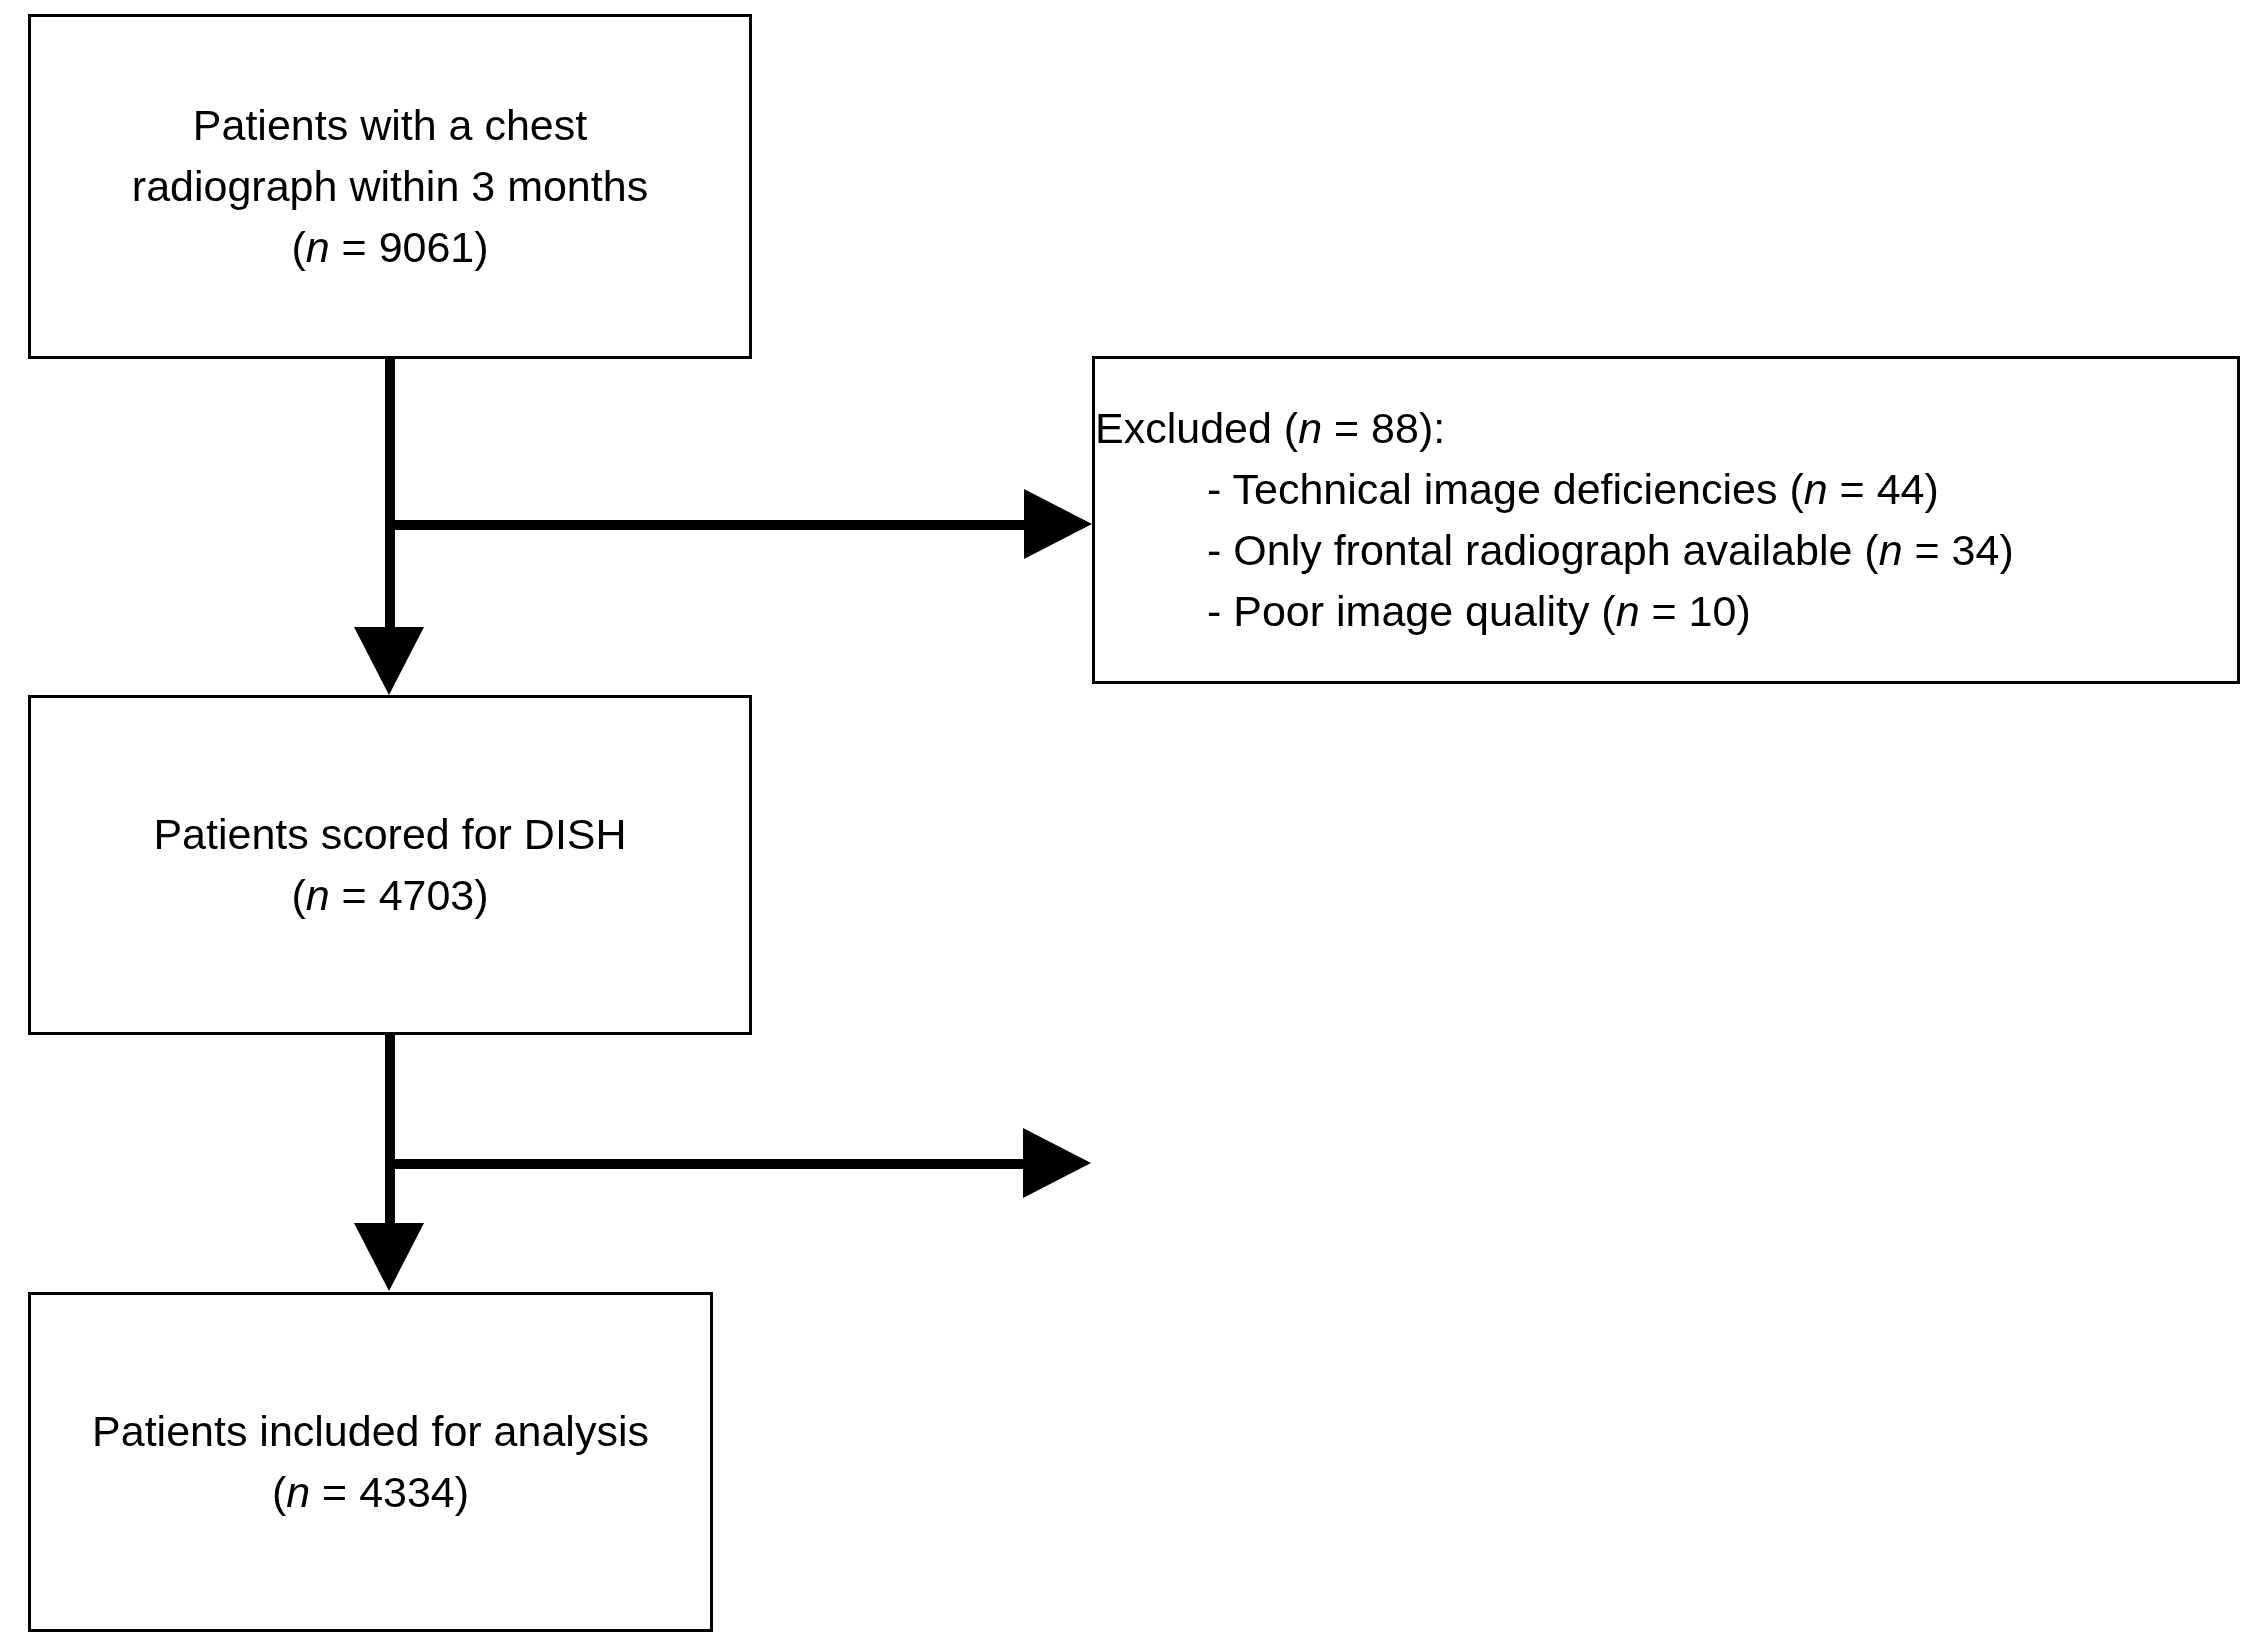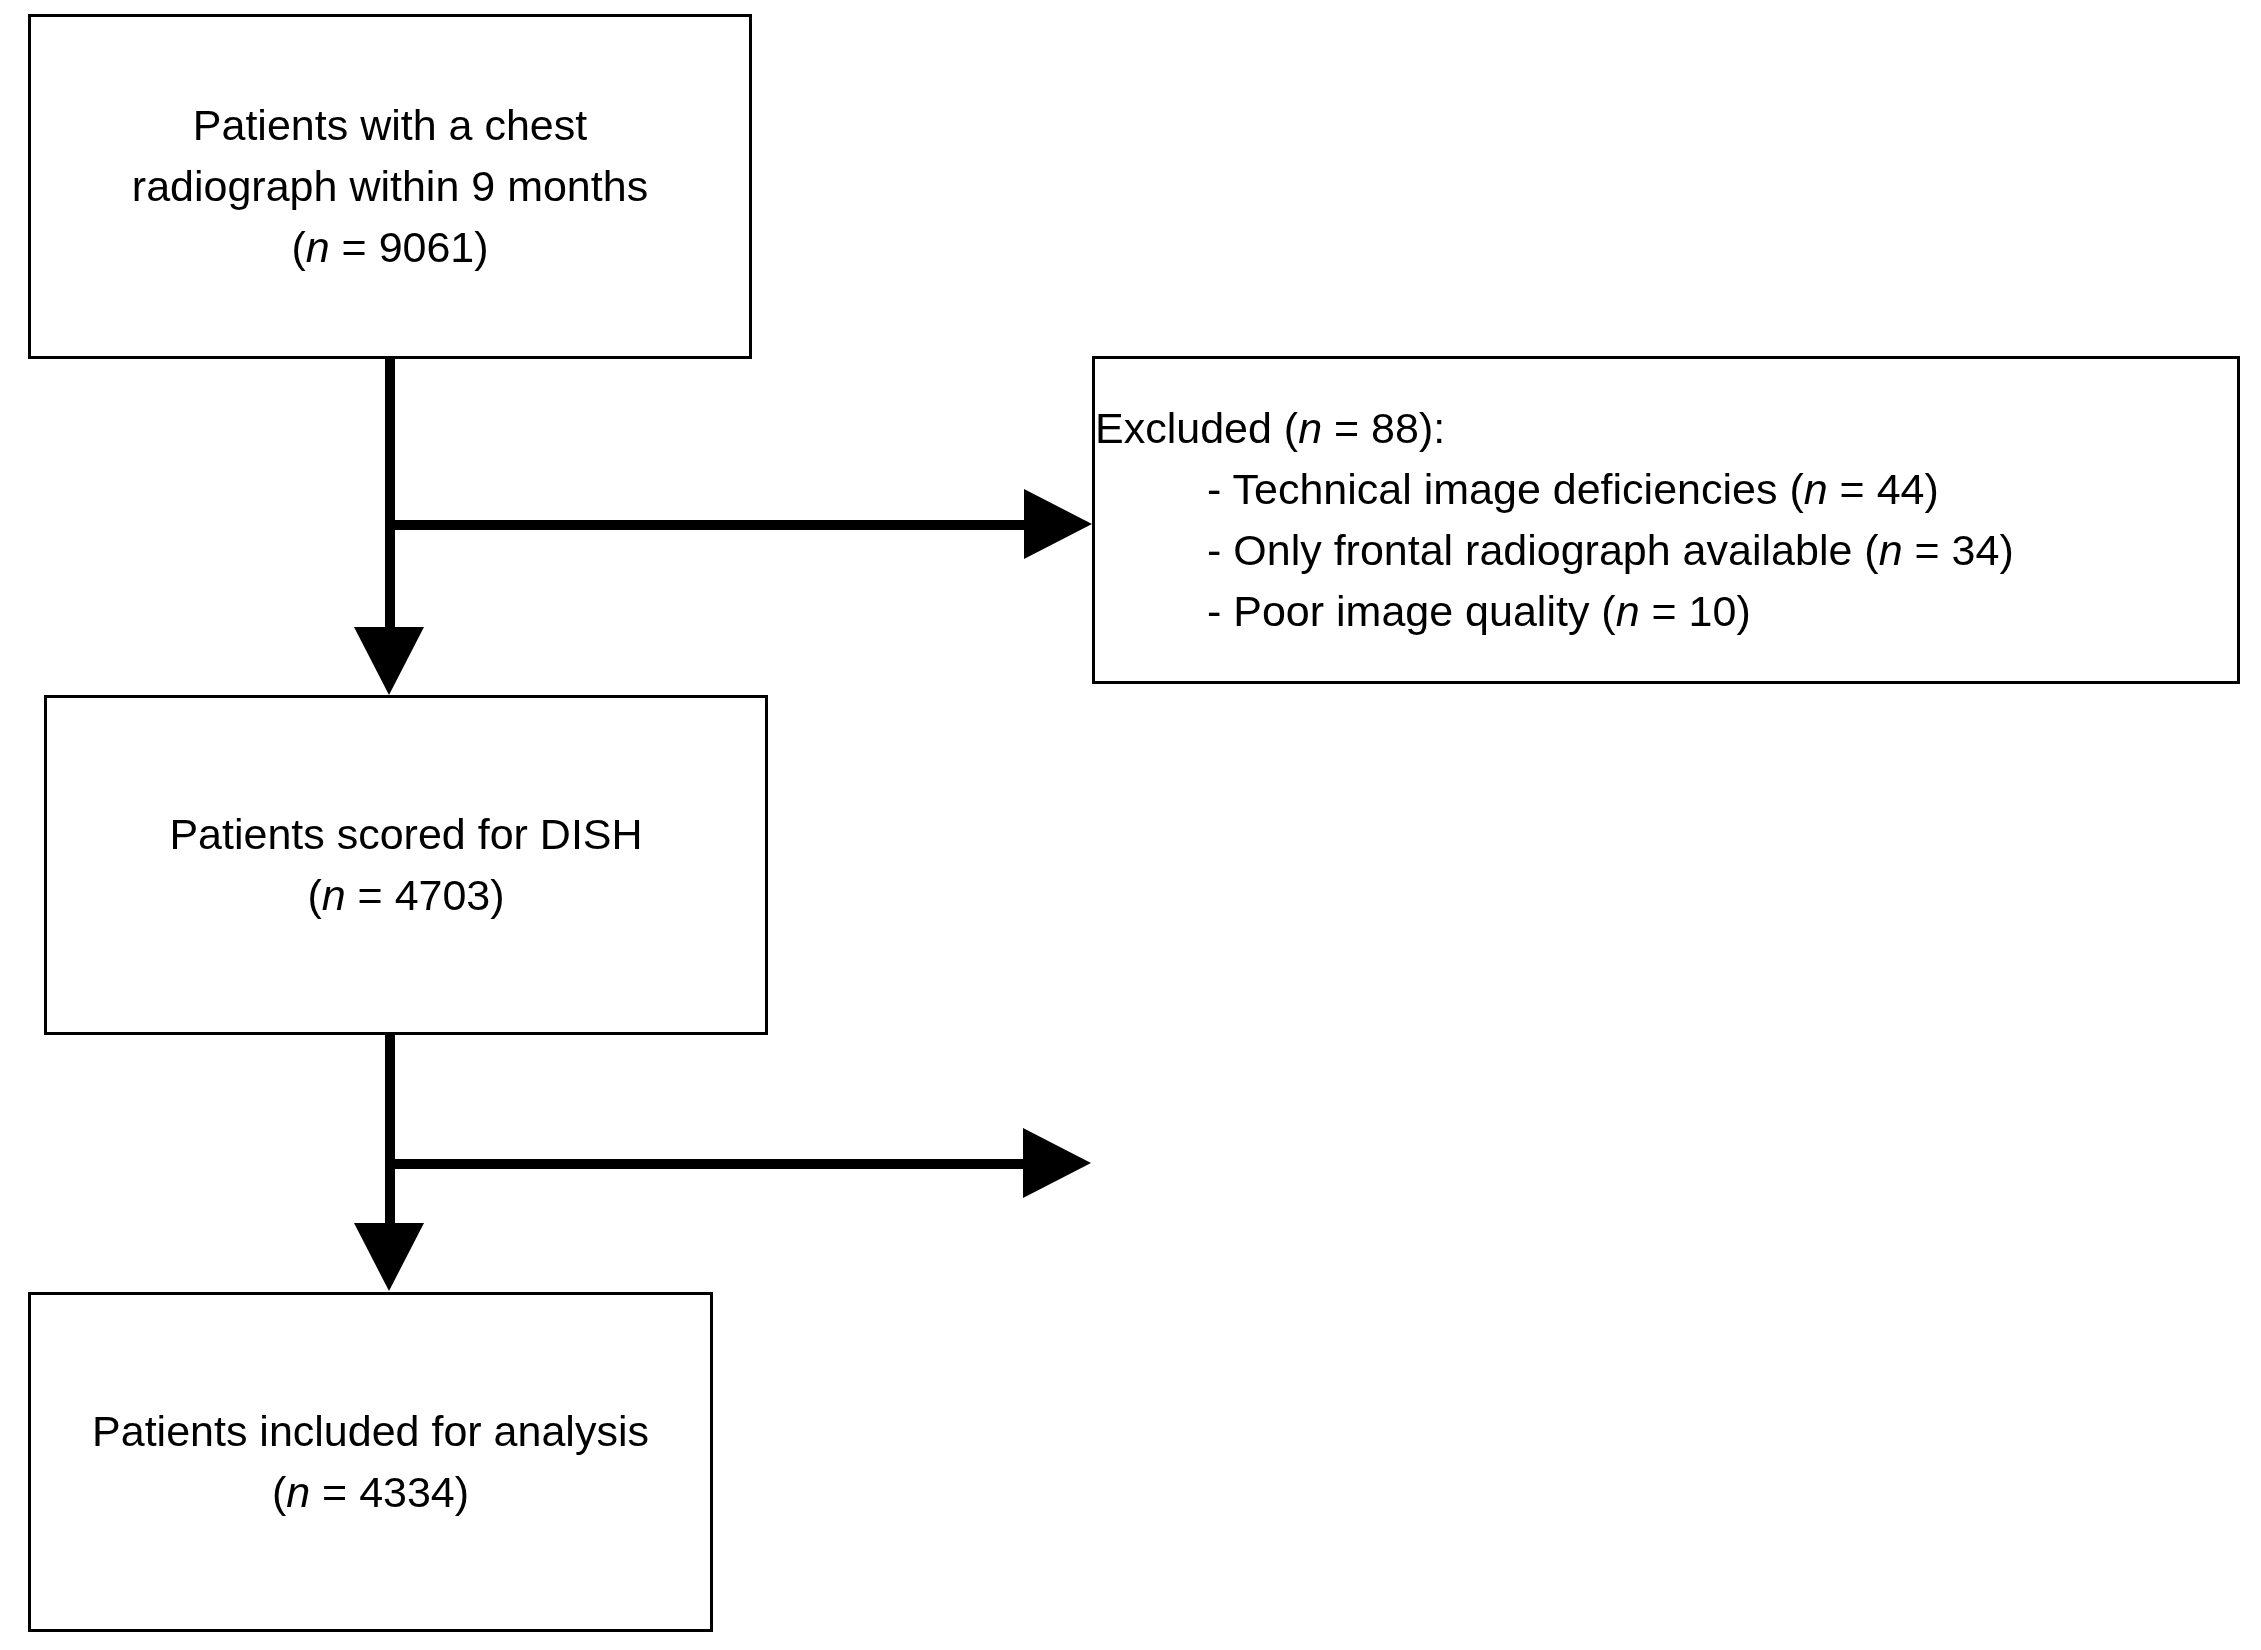--- a/index.html
+++ b/index.html
@@ -25,21 +25,21 @@
     justify-content: center;
     align-items: center;
     font-size: 43px;
     line-height: 61px;
     text-align: center;
   }
   .box .line { display: block; white-space: nowrap; }
   .nvar { font-style: italic; }
 
   #box-top      { left: 28px;   top: 14px;   width: 724px; height: 345px; }
-  #box-scored   { left: 44px;   top: 695px;  width: 724px; height: 340px; }
+  #box-scored   { left: 28px;   top: 695px;  width: 724px; height: 340px; }
   #box-included { left: 28px;   top: 1292px; width: 685px; height: 340px; }
   #box-excluded { left: 1092px; top: 356px;  width: 1148px; height: 328px;
                   align-items: stretch; text-align: left; }
   #box-enrolled { left: 1091px; top: 992px; width: 979px; height: 340px; }
 
   #box-excluded .title { text-align: left; white-space: nowrap; }
   #box-excluded .item  { padding-left: 112px; white-space: nowrap; }
 
   .connector {
     position: absolute;
@@ -70,21 +70,21 @@
   #arrow-down-2  { left: 354px;  top: 1223px; }
   #arrow-right-2 { left: 1023px; top: 1128px; }
 </style>
 </head>
 <body>
 
 <div id="canvas">
 
   <div class="box" id="box-top">
     <span class="line">Patients with a chest</span>
-    <span class="line">radiograph within 9 months</span>
+    <span class="line">radiograph within 3 months</span>
     <span class="line"><span>(</span><span class="nvar">n</span><span> = 9061)</span></span>
   </div>
 
   <div class="box" id="box-excluded">
     <span class="line title"><span>Excluded (</span><span class="nvar">n</span><span> = 88):</span></span>
     <span class="line item"><span>- Technical image deficiencies (</span><span class="nvar">n</span><span> = 44)</span></span>
     <span class="line item"><span>- Only frontal radiograph available (</span><span class="nvar">n</span><span> = 34)</span></span>
     <span class="line item"><span>- Poor image quality (</span><span class="nvar">n</span><span> = 10)</span></span>
   </div>
 

